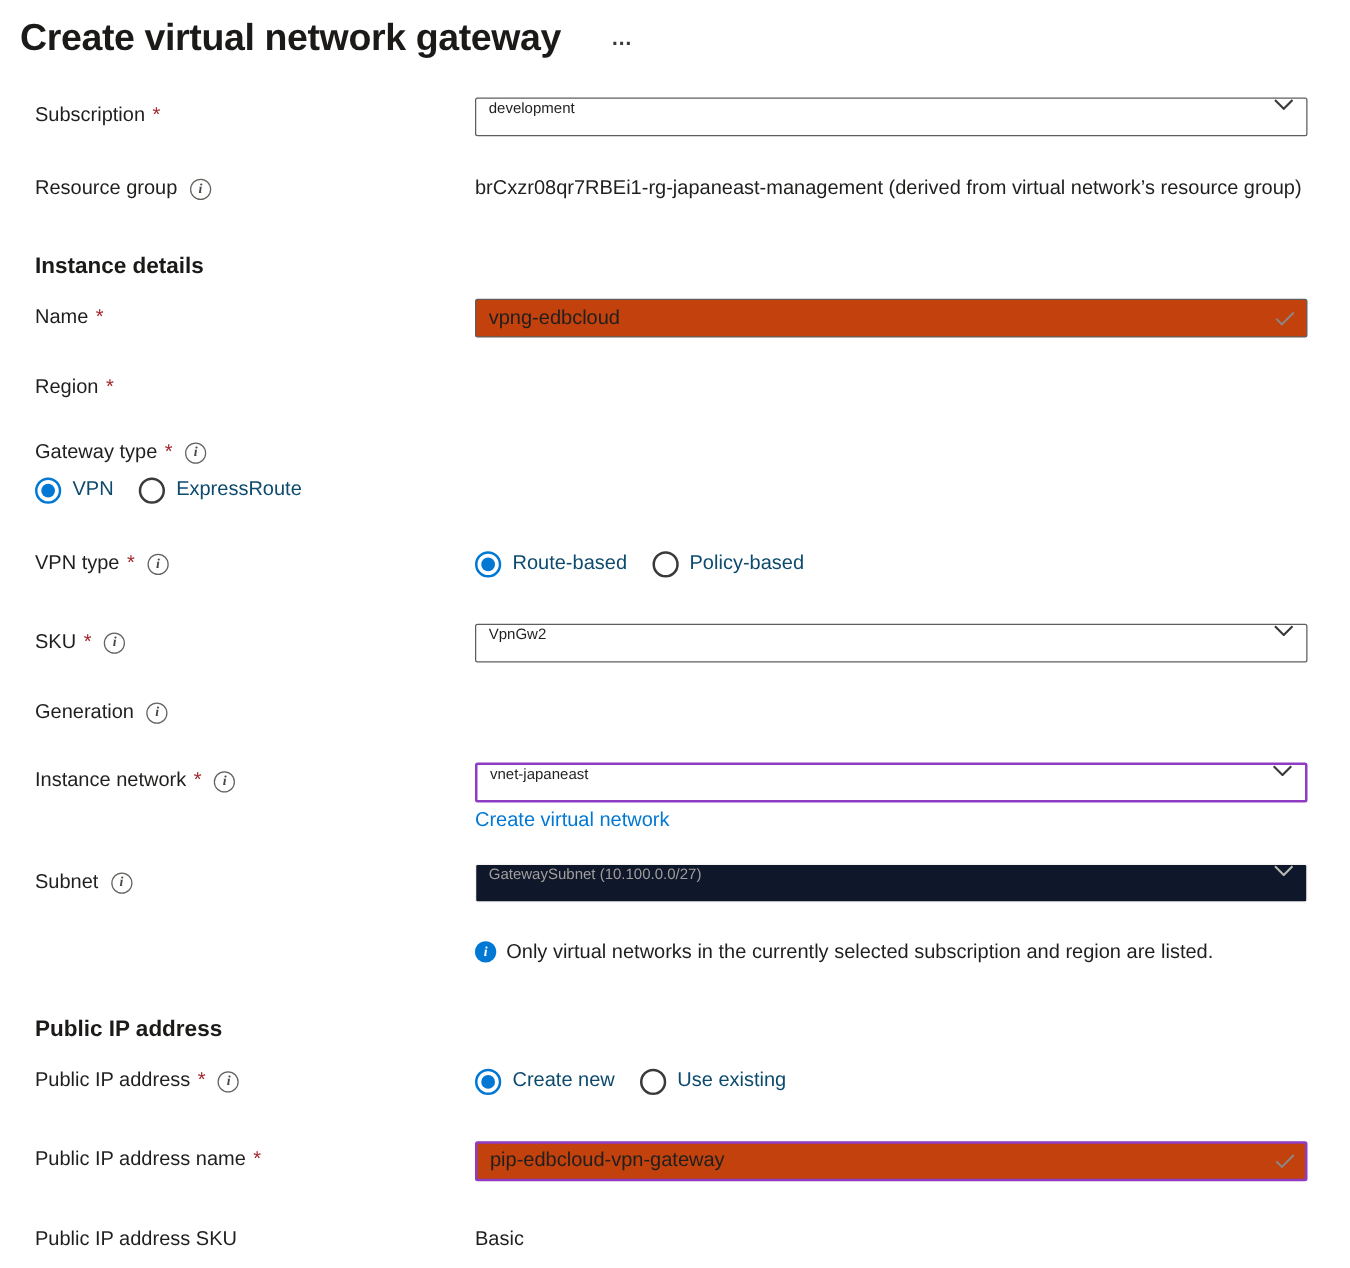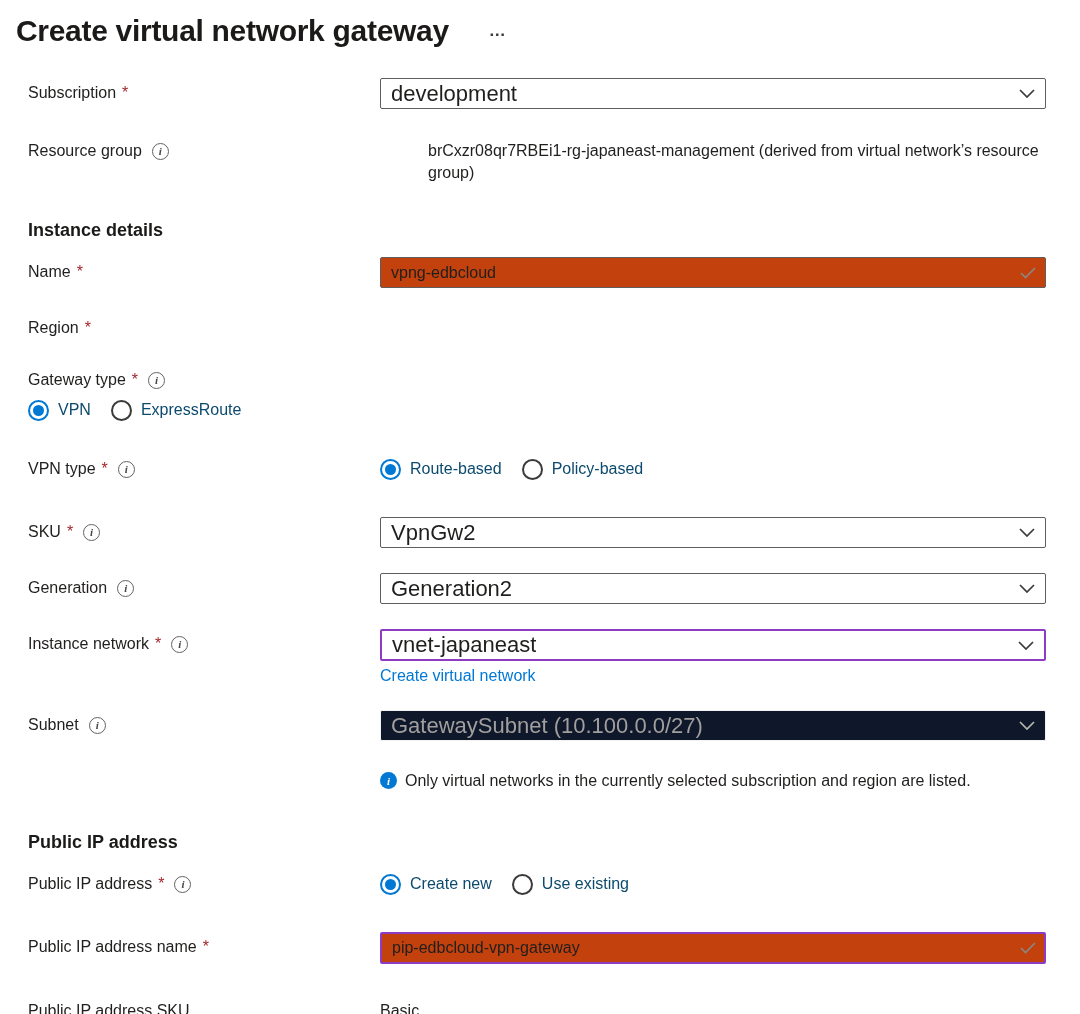--- a/index.html
+++ b/index.html
@@ -37,22 +37,22 @@
     font-size: 11px; color: #484644; margin-left: 6px; flex-shrink: 0;
     font-family: "Liberation Serif", serif; font-style: italic; font-weight: 700;
     cursor: default;
   }
 
   .section-title { font-size: 18px; font-weight: 700; color: #1b1a19; }
 
   
   .box {
     height: 31px; width: 100%; border: 1px solid #605e5c; border-radius: 2px;
-    background: #fff; display: flex; align-items: center;
-    padding: 0 10px; font-size: 22px; color: #201f1e; cursor: pointer;
+    background: #fff; display: flex; align-items: flex-start;
+    padding: 0 10px; font-size: 12px; color: #201f1e; cursor: pointer;
     justify-content: space-between;
   }
   .box .value { white-space: nowrap; overflow: hidden; text-overflow: ellipsis; }
   .box.focus-purple { border: 2px solid #8f3cc3; height: 32px; }
   .box.disabled {
     background: #0f172a; border-color: #f3f2f1; color: #a19f9d; cursor: default;
   }
   .textbox { position: relative; }
   .textbox input {
     width: 100%; height: 31px; border: 1px solid #605e5c; border-radius: 2px;
@@ -93,21 +93,21 @@
   .note-icon {
     width: 17px; height: 17px; border-radius: 50%; background: #0078d4; color: #fff;
     display: inline-flex; align-items: center; justify-content: center;
     font-size: 11px; font-weight: 700; flex-shrink: 0; margin-top: 3px;
     font-family: "Liberation Serif", serif; font-style: italic;
   }
   .note-text { font-size: 16px; line-height: 23px; color: #201f1e; max-width: 620px; }
 
   
   .mb-27 { margin-bottom: 27px; }
-  .mb-36 { margin-bottom: 36px; gap: 48px; }
+  .mb-36 { margin-bottom: 36px; }
   .mb-16 { margin-bottom: 16px; }
   .mb-25 { margin-bottom: 25px; }
   .mb-22 { margin-bottom: 22px; }
   .mb-29 { margin-bottom: 29px; flex-direction: column; }
   .mb-33 { margin-bottom: 33px; }
   .mb-28 { margin-bottom: 28px; }
   .mb-40 { margin-bottom: 40px; }
   .mb-32 { margin-bottom: 32px; }
   .mt-6 { margin-top: 6px; }
 </style>
@@ -232,30 +232,20 @@
           </span>
         </div>
       </div>
     </div>
 
     <div class="row mb-25">
       <div class="label-col">
         <span>Generation</span>
         <span class="info-icon">i</span>
       </div>
-      <div class="control-col">
-        <div class="box">
-          <span class="value">Generation2</span>
-          <span>
-            <svg class="chev" width="16" height="9" viewBox="0 0 16 9">
-                <polyline points="1,1 8,8 15,1" fill="none" stroke="#3b3a39" stroke-width="1.7"></polyline>
-              </svg>
-          </span>
-        </div>
-      </div>
     </div>
 
     <div class="row mb-25">
       <div class="label-col">
         <span>Instance network</span>
         <span class="star">*</span>
         <span class="info-icon">i</span>
       </div>
       <div class="control-col">
         <div class="box focus-purple">

